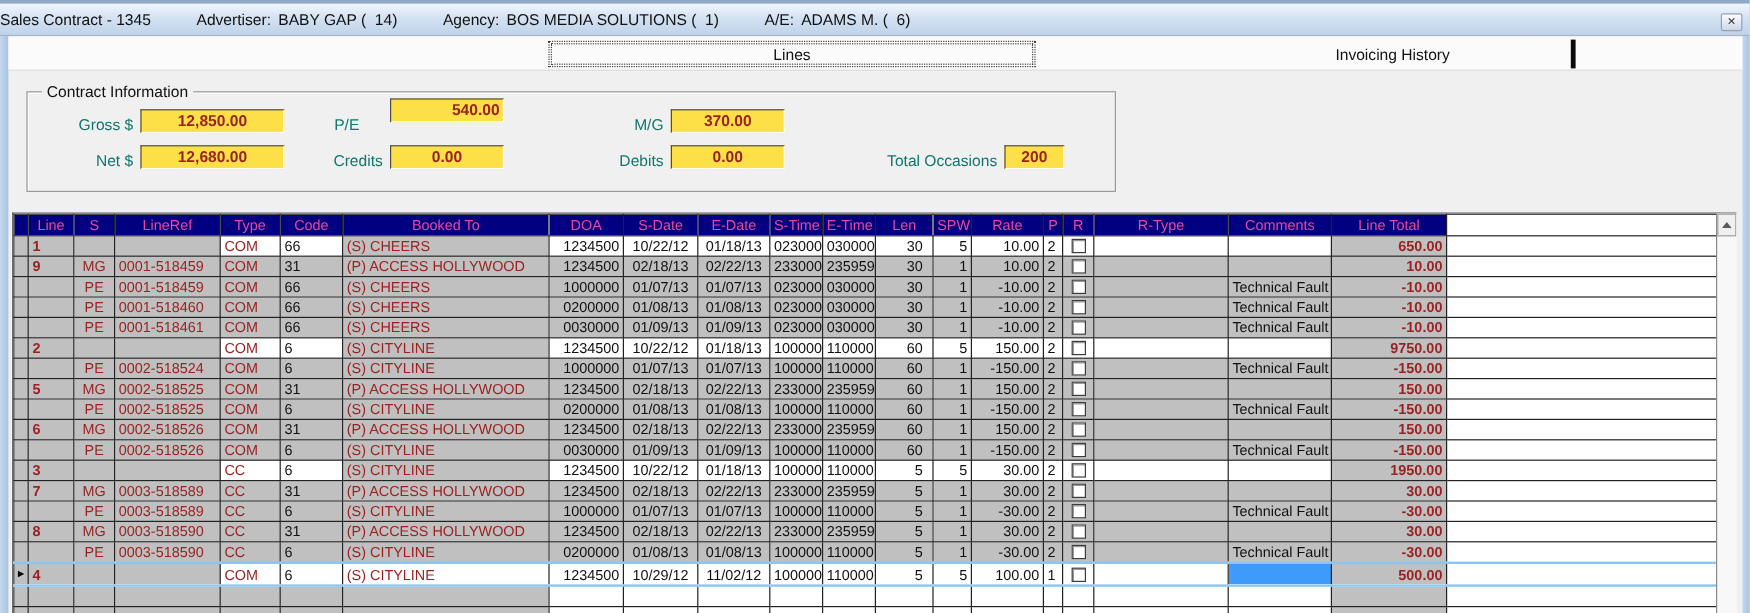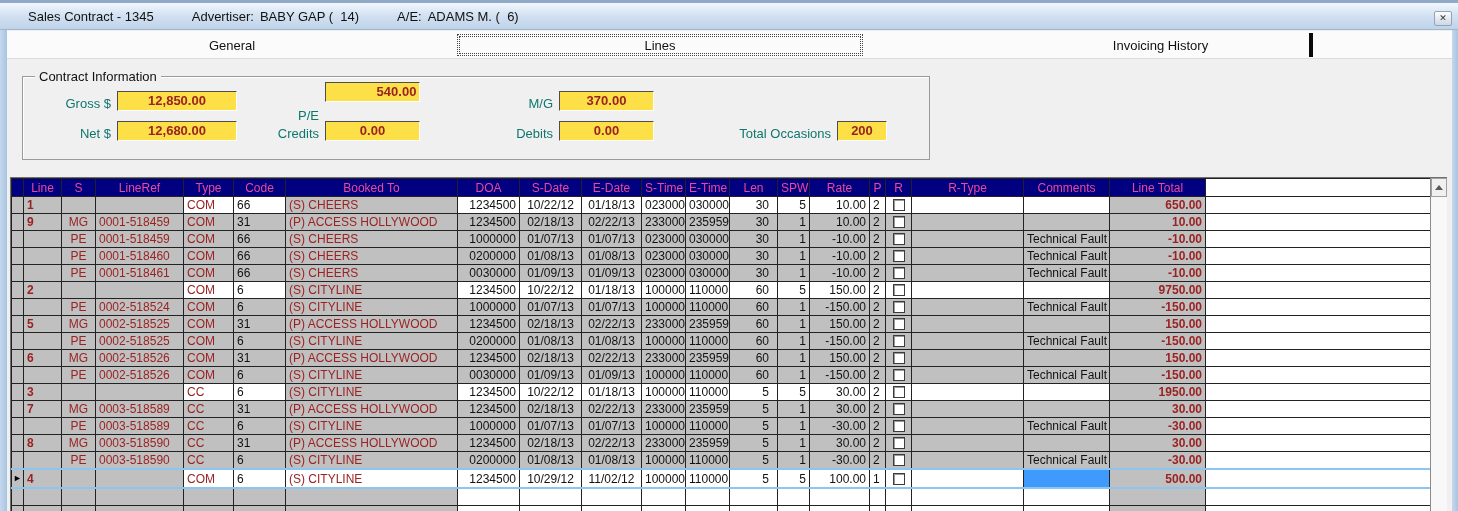--- a/index.html
+++ b/index.html
@@ -8,21 +8,21 @@
   }
   *{box-sizing:border-box;}
   body{margin:0;background:#888;font-family:"Liberation Sans",sans-serif;}
   .window{position:relative;width:1458px;height:511px;background:#f0f0f0;overflow:hidden;}
 
   
   .titlebar{position:absolute;left:0;top:0;right:0;height:30px;
     background:linear-gradient(#f2f7fd,#d4e2f2 45%,#bfd3e9);
     border-top:3px solid #8fa9c7;border-bottom:1px solid #9fb6cf;
     display:flex;align-items:center;font-size:13px;color:#111;}
-  .tb-title{margin-left:28px;white-space:pre;}
+  .tb-title{white-space:pre;}
   .tb-field{margin-left:38px;display:flex;gap:6px;white-space:pre;}
   .closebtn{position:absolute;right:6px;top:8px;width:18px;height:15px;
     background:linear-gradient(#fdfdfd,#ccd7e6);border:1px solid #93a3b8;border-radius:2px;
     font-size:9px;line-height:13px;text-align:center;color:#333;cursor:default;}
 
   
   .wedge{position:absolute;top:30px;bottom:0;background:linear-gradient(90deg,#c4d8ee,#a9c4e0);}
   .wedge.left{left:0;width:7px;} .wedge.right{right:0;width:6px;}
 
   
@@ -72,45 +72,48 @@
 
 <div class="window">
 
   <div class="titlebar">
     <span class="tb-title">Sales Contract - 1345</span>
     <span class="tb-field">
       <span>Advertiser:</span>
       <span>BABY GAP (  14)</span>
     </span>
     <span class="tb-field">
+      <span>Agency:</span>
+      <span>BOS MEDIA SOLUTIONS (  1)</span>
+    </span>
+    <span class="tb-field">
       <span>A/E:</span>
       <span>ADAMS M. (  6)</span>
     </span>
     <div class="closebtn">✕</div>
   </div>
 
   <div class="wedge left"></div>
   <div class="wedge right"></div>
 
   <div class="tabstrip">
-    <div class="tab tab-general">General</div>
     <div class="tab tab-invoicing">Invoicing History</div>
     <div class="tab tab-lines">
       <div class="inner">
           <span>Lines</span>
         </div>
     </div>
   </div>
   <div class="tabbar"></div>
 
   <div class="group grp-contract">
     <span class="glabel">Contract Information</span>
     <span class="flabel" style="left:10px;top:17px;width:78px;">Gross $</span>
     <div class="vbox" style="left:94px;top:14px;width:120px;">12,850.00</div>
-    <span class="flabel" style="left:236px;top:29px;width:60px;">P/E</span>
+    <span class="flabel" style="left:236px;top:17px;width:60px;text-align:center;">P/E</span>
     <div class="vbox" style="left:302px;top:5px;width:95px;padding-left:48px;">540.00</div>
     <span class="flabel" style="left:470px;top:17px;width:60px;">M/G</span>
     <div class="vbox" style="left:536px;top:14px;width:95px;">370.00</div>
     <span class="flabel" style="left:10px;top:47px;width:78px;">Net $</span>
     <div class="vbox" style="left:94px;top:44px;width:120px;">12,680.00</div>
     <span class="flabel" style="left:236px;top:47px;width:60px;">Credits</span>
     <div class="vbox" style="left:302px;top:44px;width:95px;">0.00</div>
     <span class="flabel" style="left:470px;top:47px;width:60px;">Debits</span>
     <div class="vbox" style="left:536px;top:44px;width:95px;">0.00</div>
     <span class="flabel" style="left:688px;top:47px;width:120px;">Total Occasions</span>

